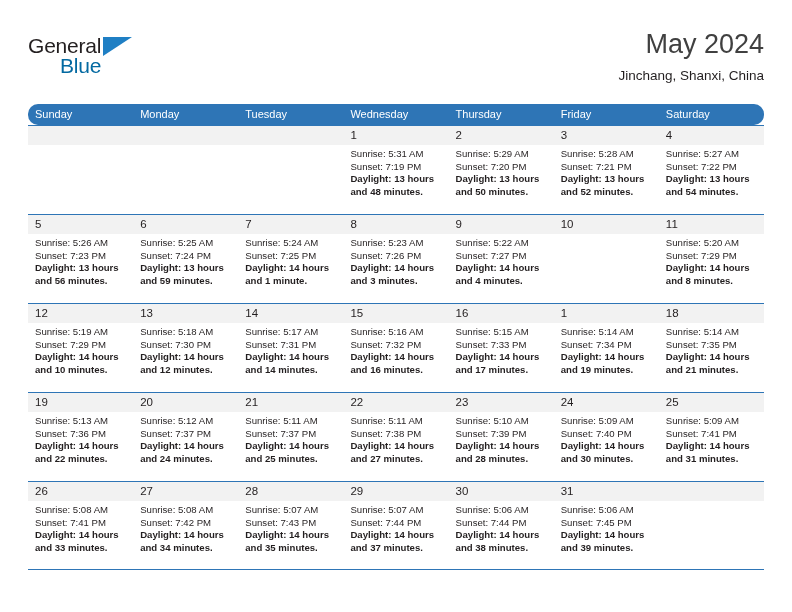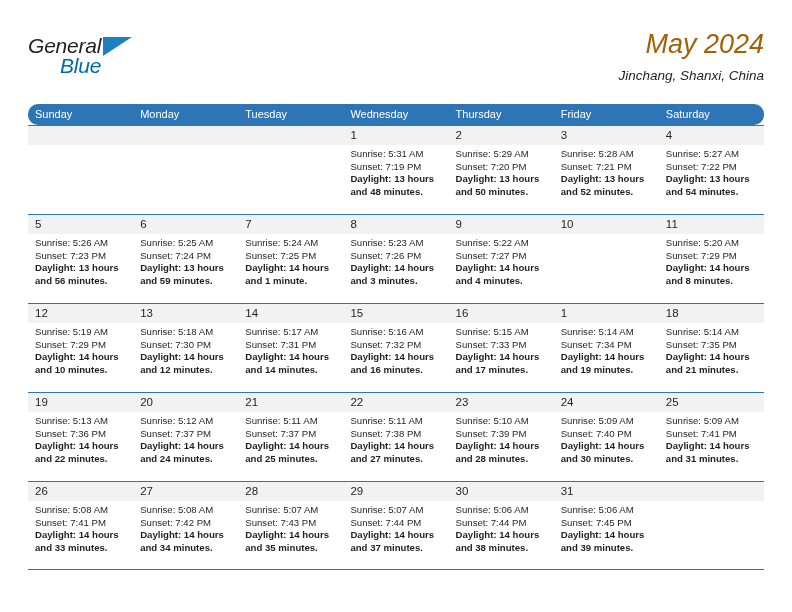--- a/index.html
+++ b/index.html
@@ -22,21 +22,20 @@
     box-sizing: border-box;
   }
 
   
   .header {
     position: absolute;
     left: 28px;
     top: 28px;
     right: 28px;
     height: 68px;
-    font-style: italic;
   }
 
   .logo {
     position: absolute;
     left: 0;
     top: 6px;
     width: 140px;
     height: 52px;
   }
   .logo-general {
@@ -68,21 +67,21 @@
   }
 
   .title-block {
     position: absolute;
     right: 0;
     top: 0;
     text-align: right;
   }
   .cal-title {
     font-size: 27px;
-    color: #a16207;
+    color: #404040;
     line-height: 32px;
     white-space: nowrap;
   }
   .cal-subtitle {
     font-size: 13.5px;
     color: #231f20;
     line-height: 20px;
     margin-top: 6px;
     white-space: nowrap;
   }

